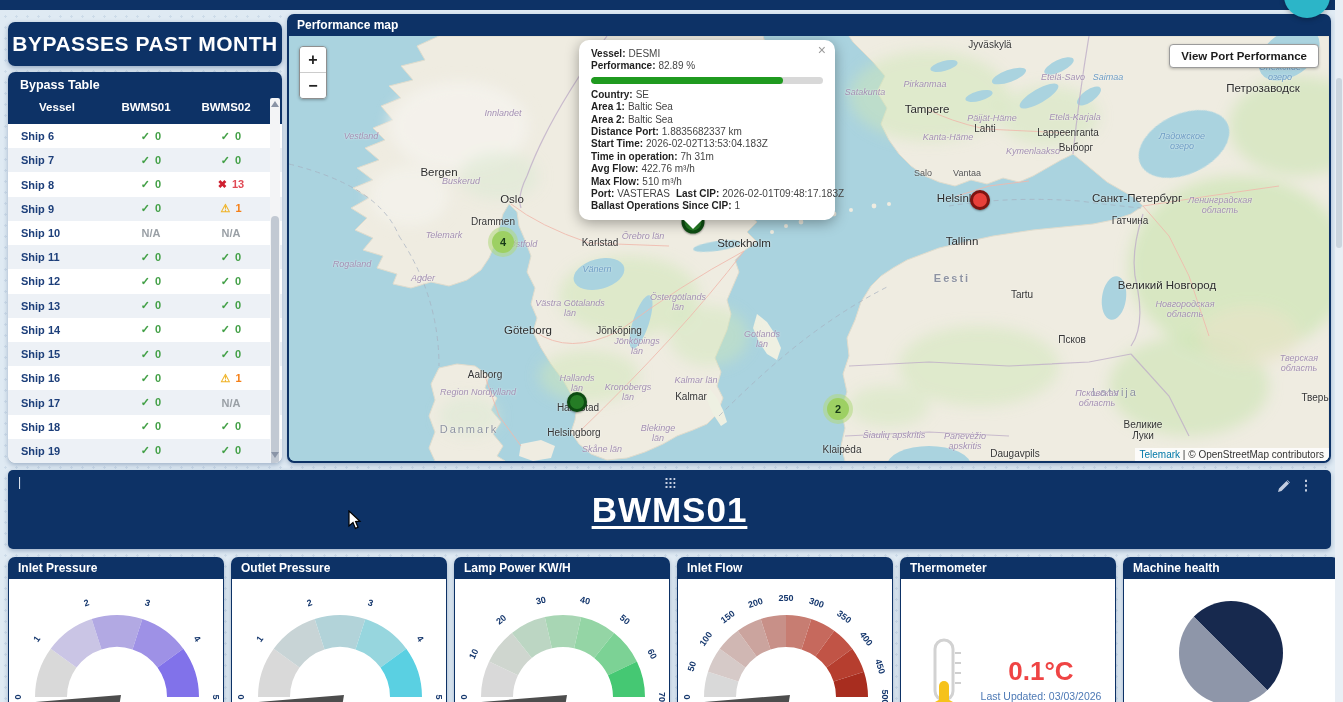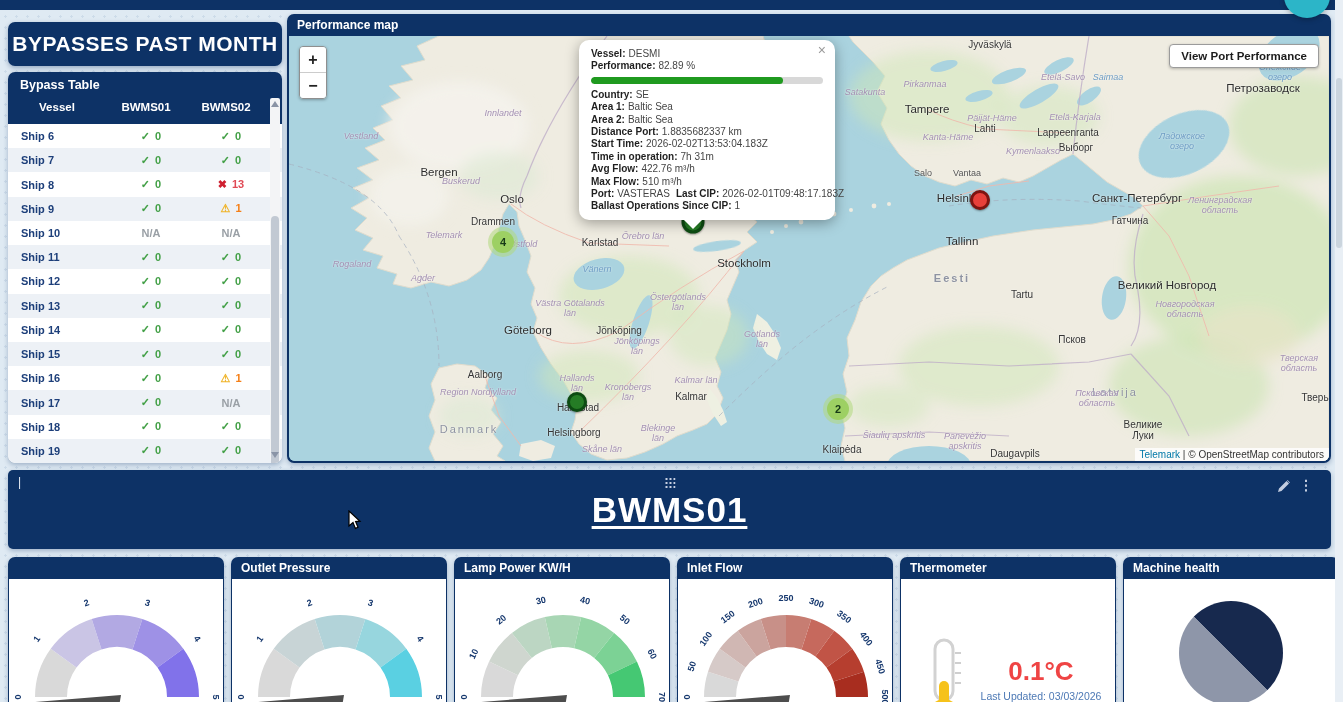--- a/index.html
+++ b/index.html
@@ -314,21 +314,21 @@
           </div>
           <div class="mlabel ml-city-lg" style="left: 223px; top: 163px;">
             <div>Oslo</div>
           </div>
           <div class="mlabel ml-city" style="left: 204px; top: 186px;">
             <div>Drammen</div>
           </div>
           <div class="mlabel ml-city" style="left: 311px; top: 207px;">
             <div>Karlstad</div>
           </div>
-          <div class="mlabel ml-city-lg" style="left: 455px; top: 227px;">
+          <div class="mlabel ml-city-lg" style="left: 455px; top: 207px;">
             <div>Stockholm</div>
           </div>
           <div class="mlabel ml-city-lg" style="left: 239px; top: 294px;">
             <div>Göteborg</div>
           </div>
           <div class="mlabel ml-city" style="left: 330px; top: 295px;">
             <div>Jönköping</div>
           </div>
           <div class="mlabel ml-city" style="left: 196px; top: 339px;">
             <div>Aalborg</div>
@@ -583,20 +583,21 @@
     <svg class="pencil-icon" width="14" height="14" viewBox="0 0 14 14">
       <path d="M1 13 L2 9.5 L9.5 2 L12 4.5 L4.5 12 Z M10.5 1 L13 3.5 L12.5 4 L10 1.5 Z" fill="#c3cde0"></path>
     </svg>
     <span class="kebab-icon">⋮</span>
     <svg class="mouse-cursor" width="14" height="20" viewBox="0 0 14 20">
       <path d="M1 1 L1 16 L5 12.6 L7.4 18.4 L10 17.3 L7.6 11.6 L12 11.2 Z" fill="#fff" stroke="#000" stroke-width="1.2"></path>
     </svg>
   </div>
 
   <section class="bpanel" style="left:8px">
+    <div class="bpanel-title">Inlet Pressure</div>
     <div class="bpanel-body"><svg width="216" height="178" viewBox="0 0 216 178">
           <path d="M26.0,118.0 A82 82 0 0 1 41.7,69.8 L67.5,88.6 A50 50 0 0 0 58.0,118.0 Z" fill="#d9d9d9"></path>
           <path d="M41.7,69.8 A82 82 0 0 1 82.7,40.0 L92.5,70.4 A50 50 0 0 0 67.5,88.6 Z" fill="#cac5e5"></path>
           <path d="M82.7,40.0 A82 82 0 0 1 133.3,40.0 L123.5,70.4 A50 50 0 0 0 92.5,70.4 Z" fill="#b2a9e3"></path>
           <path d="M133.3,40.0 A82 82 0 0 1 174.3,69.8 L148.5,88.6 A50 50 0 0 0 123.5,70.4 Z" fill="#9e91e6"></path>
           <path d="M174.3,69.8 A82 82 0 0 1 190.0,118.0 L158.0,118.0 A50 50 0 0 0 148.5,88.6 Z" fill="#8172ea"></path>
           <text x="12.0" y="118.0" class="gtick" transform="rotate(-90.0 12.0 118.0)">0</text>
           <text x="30.3" y="61.6" class="gtick" transform="rotate(-54.0 30.3 61.6)">1</text>
           <text x="78.3" y="26.7" class="gtick" transform="rotate(-18.0 78.3 26.7)">2</text>
           <text x="137.7" y="26.7" class="gtick" transform="rotate(18.0 137.7 26.7)">3</text>

